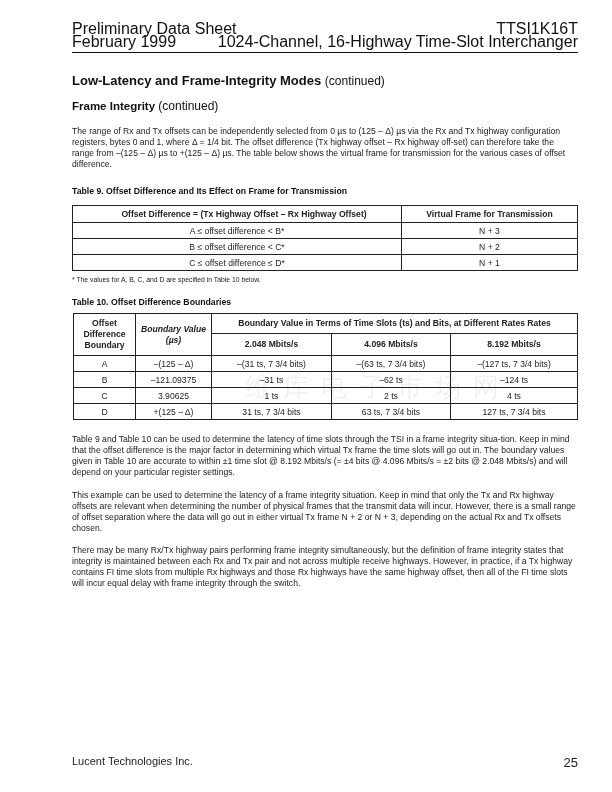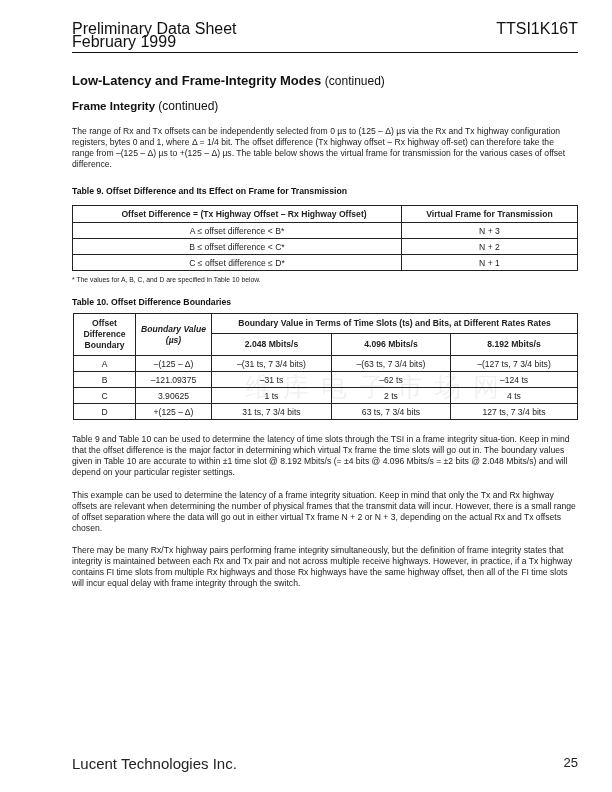--- a/index.html
+++ b/index.html
@@ -30,32 +30,33 @@
 
   .footnote { left: 72px; top: 276px; font-size: 6.8px; color: #222; }
 
   .t10 { left: 73px; top: 313px; width: 505px; }
   .t10 th { line-height: 11px; }
   .t10 td { height: 15px; }
 
   .watermark { left: 245px; top: 370px; font-size: 26px; letter-spacing: 12px;
                color: rgba(0,0,0,0.06); font-family: "DejaVu Sans", sans-serif; pointer-events: none; }
 
-  .footer-left { left: 72px; top: 755px; font-size: 15px; color: #222; }
+  .footer-left { left: 72px; top: 755px; font-size: 11px; color: #222; }
   .footer-right { right: 34px; top: 755px; font-size: 13px; color: #222; }
 </style>
 </head>
 <body>
 
 <div class="abs hdr hdr-left">
   <div>Preliminary Data Sheet</div>
   <div>February 1999</div>
 </div>
 <div class="abs hdr hdr-right">
   <div>TTSI1K16T</div>
+  <div>1024-Channel, 16-Highway Time-Slot Interchanger</div>
 </div>
 <div class="abs hdr-rule"></div>
 
 <div class="abs section-title">
   <span>Low-Latency and Frame-Integrity Modes</span>
   <span class="cont">(continued)</span>
 </div>
 <div class="abs sub-title">
   <span>Frame Integrity</span>
   <span class="cont">(continued)</span>

